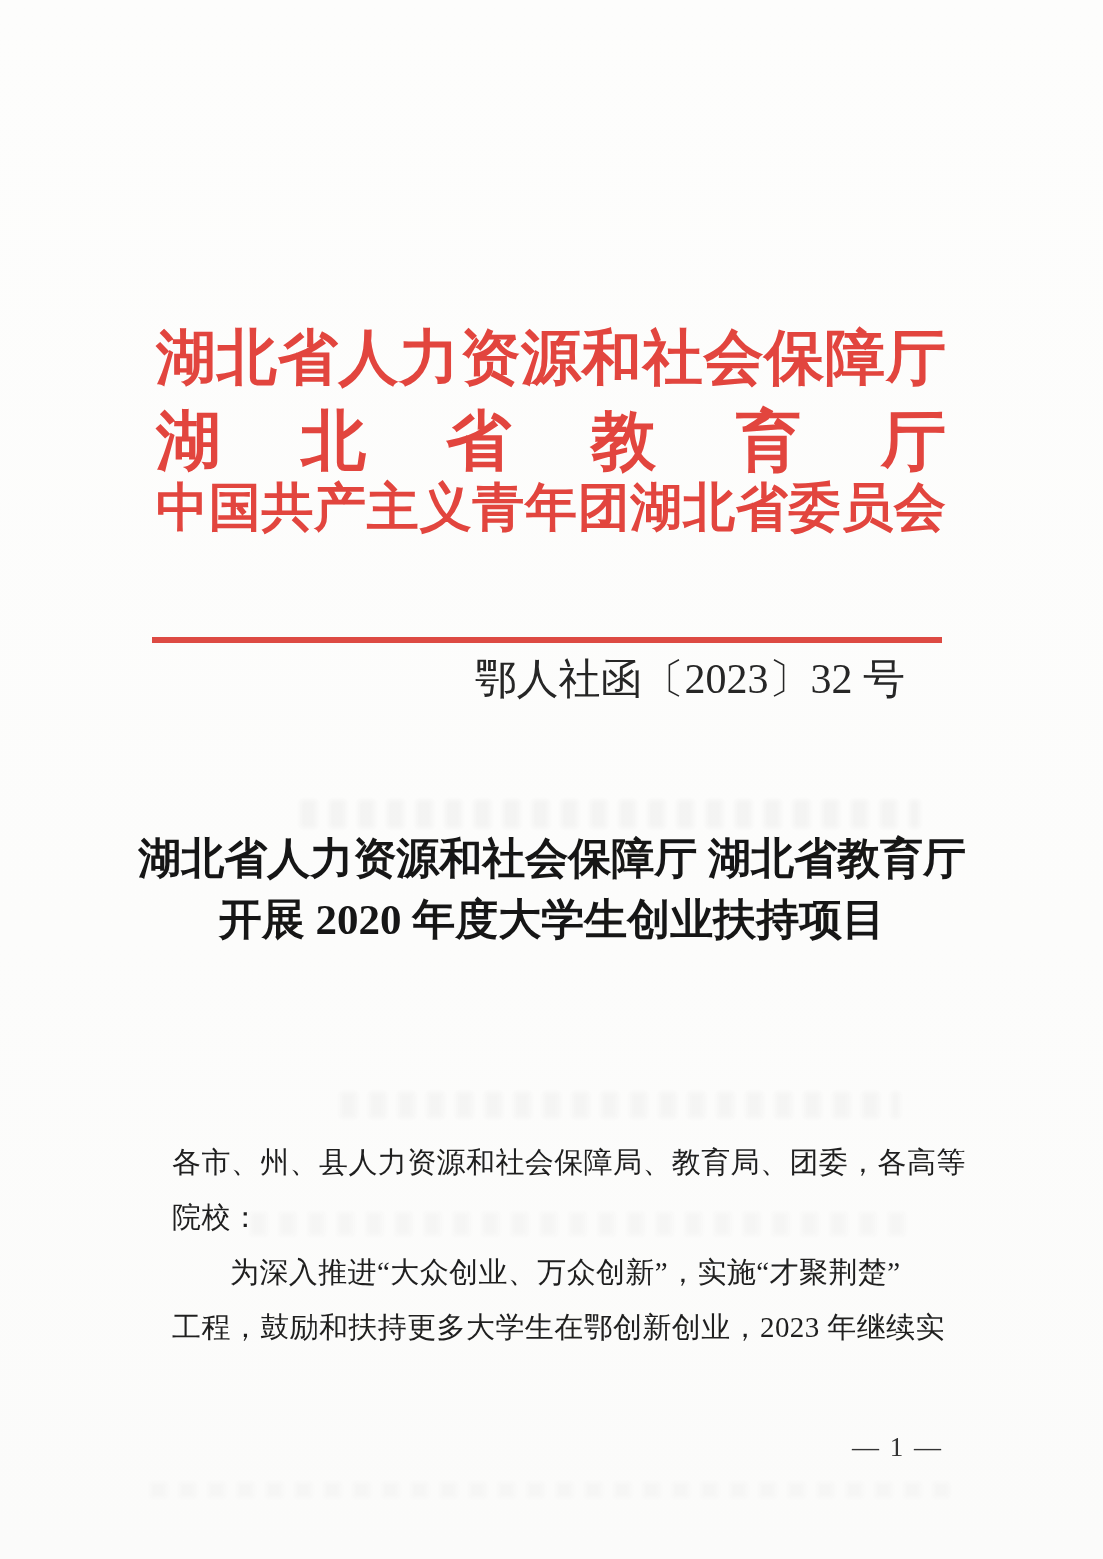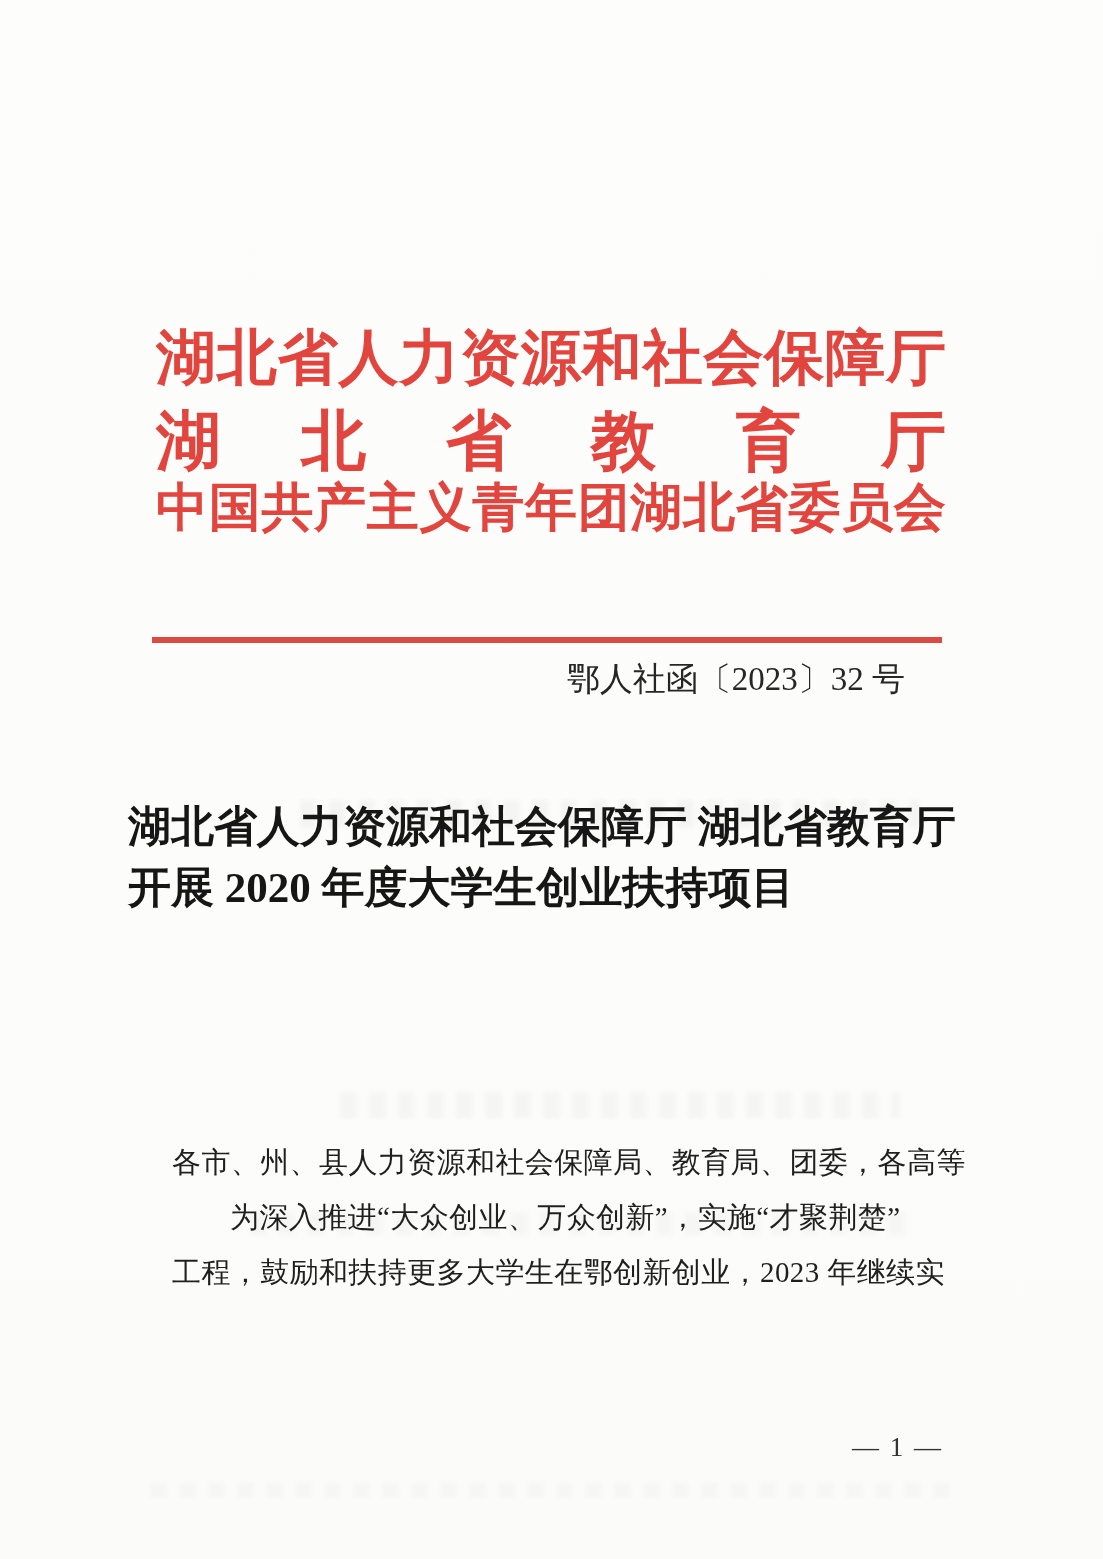--- a/index.html
+++ b/index.html
@@ -37,30 +37,31 @@
     position: absolute;
     top: 637px; left: 152px;
     width: 790px; height: 6px;
     background: var(--divider-red);
   }
 
   .doc-number {
     position: absolute;
     top: 659px; left: 155px; width: 750px;
     text-align: right;
-    font-size: 33px;
+    font-size: 42px;
     line-height: 40px;
     color: #262626;
     white-space: nowrap;
   }
 
   
   .doc-title {
     position: absolute;
-    top: 796px; left: 128px; width: 848px;
+    top: 828px; left: 128px; width: 848px;
+    text-align: center;
     font-weight: bold;
     color: #161616;
     font-size: 43px;
     line-height: 61px;
   }
   .doc-title .title-line { white-space: nowrap; }
 
   
   .body-text {
     position: absolute;
@@ -147,20 +148,21 @@
 
   <div class="doc-number">鄂人社函〔2023〕32 号</div>
 
   <div class="doc-title">
     <div class="title-line">湖北省人力资源和社会保障厅 湖北省教育厅</div>
     <div class="title-line">开展 2020 年度大学生创业扶持项目</div>
   </div>
 
   <div class="body-text">
     <div class="body-line">各市、州、县人力资源和社会保障局、教育局、团委，各高等</div>
+    <div class="body-line">院校：</div>
     <div class="body-line indent">为深入推进“大众创业、万众创新”，实施“才聚荆楚”</div>
     <div class="body-line">工程，鼓励和扶持更多大学生在鄂创新创业，2023 年继续实</div>
   </div>
 
   <div class="page-number">— 1 —</div>
 
   <div class="artifact" id="art1"></div>
   <div class="artifact" id="art2"></div>
   <div class="artifact" id="art3"></div>
   <div class="artifact" id="art4"></div>

